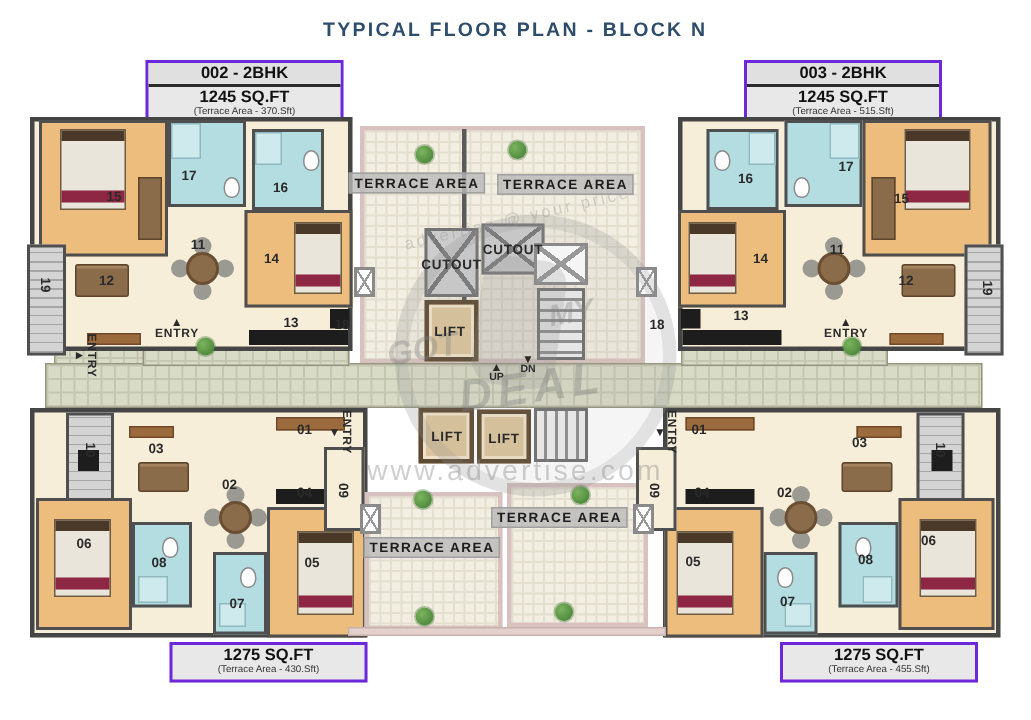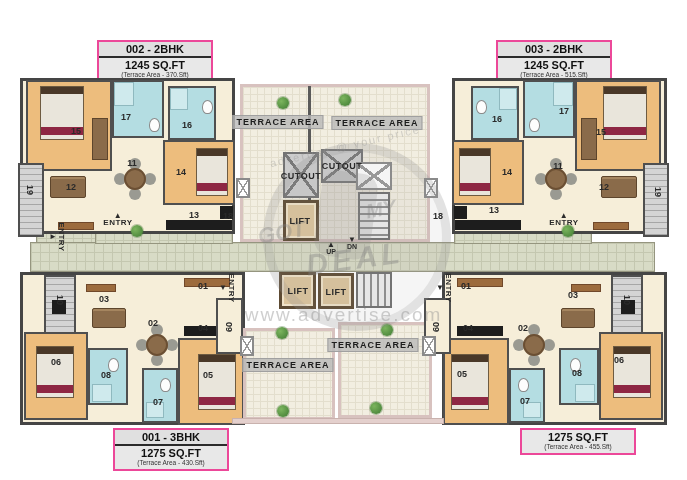--- a/index.html
+++ b/index.html
@@ -5,21 +5,21 @@
   html,body{margin:0;padding:0;}
   body{width:687px;height:480px;background:#ffffff;position:relative;overflow:hidden;
        font-family:"Liberation Sans",sans-serif;}
   #stage{position:absolute;inset:0;}
 
   
   .title{position:absolute;left:0;right:0;top:12px;text-align:center;
          font-size:13px;font-weight:bold;letter-spacing:1.5px;color:#2e4d6b;}
 
   
-  .ubox{position:absolute;width:116px;border:2px solid #ec4899;background:#e8e8e8;
+  .ubox{position:absolute;width:132px;border:2px solid #6d28d9;background:#e8e8e8;
         text-align:center;color:#111;box-sizing:border-box;}
   .ubox-name{font-size:11px;font-weight:bold;padding:1px 0;border-bottom:2px solid #2b2b2b;background:#e0e0e0;}
   .ubox-area{font-size:11px;font-weight:bold;line-height:12px;padding-top:1px;}
   .ubox-terr{font-size:6.5px;line-height:8px;padding-bottom:2px;color:#333;}
 
   
   .room{position:absolute;box-sizing:border-box;border:2px solid #4f4f4f;}
   .outline{position:absolute;box-sizing:border-box;border:3px solid #454545;}
   .tan{background:#edbd7d;}
   .cream{background:#f6eed9;}
@@ -89,33 +89,33 @@
   .wm-tag{left:268px;top:140px;font-size:11px;transform:rotate(-13deg);letter-spacing:2px;
           color:rgba(150,150,150,.38);font-weight:normal;}
   .wm-site{left:0;right:0;top:304px;text-align:center;font-size:19px;letter-spacing:2px;
            color:rgba(140,140,140,.42);font-weight:normal;}
 </style>
 </head>
 <body>
 
 <div id="stage">
 
+  <div class="title">TYPICAL FLOOR PLAN - BLOCK N</div>
 
   <div class="ubox" style="left:97px;top:40px">
     <div class="ubox-name">002 - 2BHK</div>
     <div class="ubox-area">1245 SQ.FT</div>
     <div class="ubox-terr">(Terrace Area - 370.Sft)</div>
   </div>
   <div class="ubox" style="left:496px;top:40px">
     <div class="ubox-name">003 - 2BHK</div>
     <div class="ubox-area">1245 SQ.FT</div>
     <div class="ubox-terr">(Terrace Area - 515.Sft)</div>
   </div>
   <div class="ubox" style="left:113px;top:428px">
-    <div class="ubox-name">001 - 3BHK</div>
     <div class="ubox-area">1275 SQ.FT</div>
     <div class="ubox-terr">(Terrace Area - 430.Sft)</div>
   </div>
   <div class="ubox" style="left:520px;top:428px">
     <div class="ubox-area">1275 SQ.FT</div>
     <div class="ubox-terr">(Terrace Area - 455.Sft)</div>
   </div>
 
   <div id="plan" style="position:absolute;inset:0">
 

